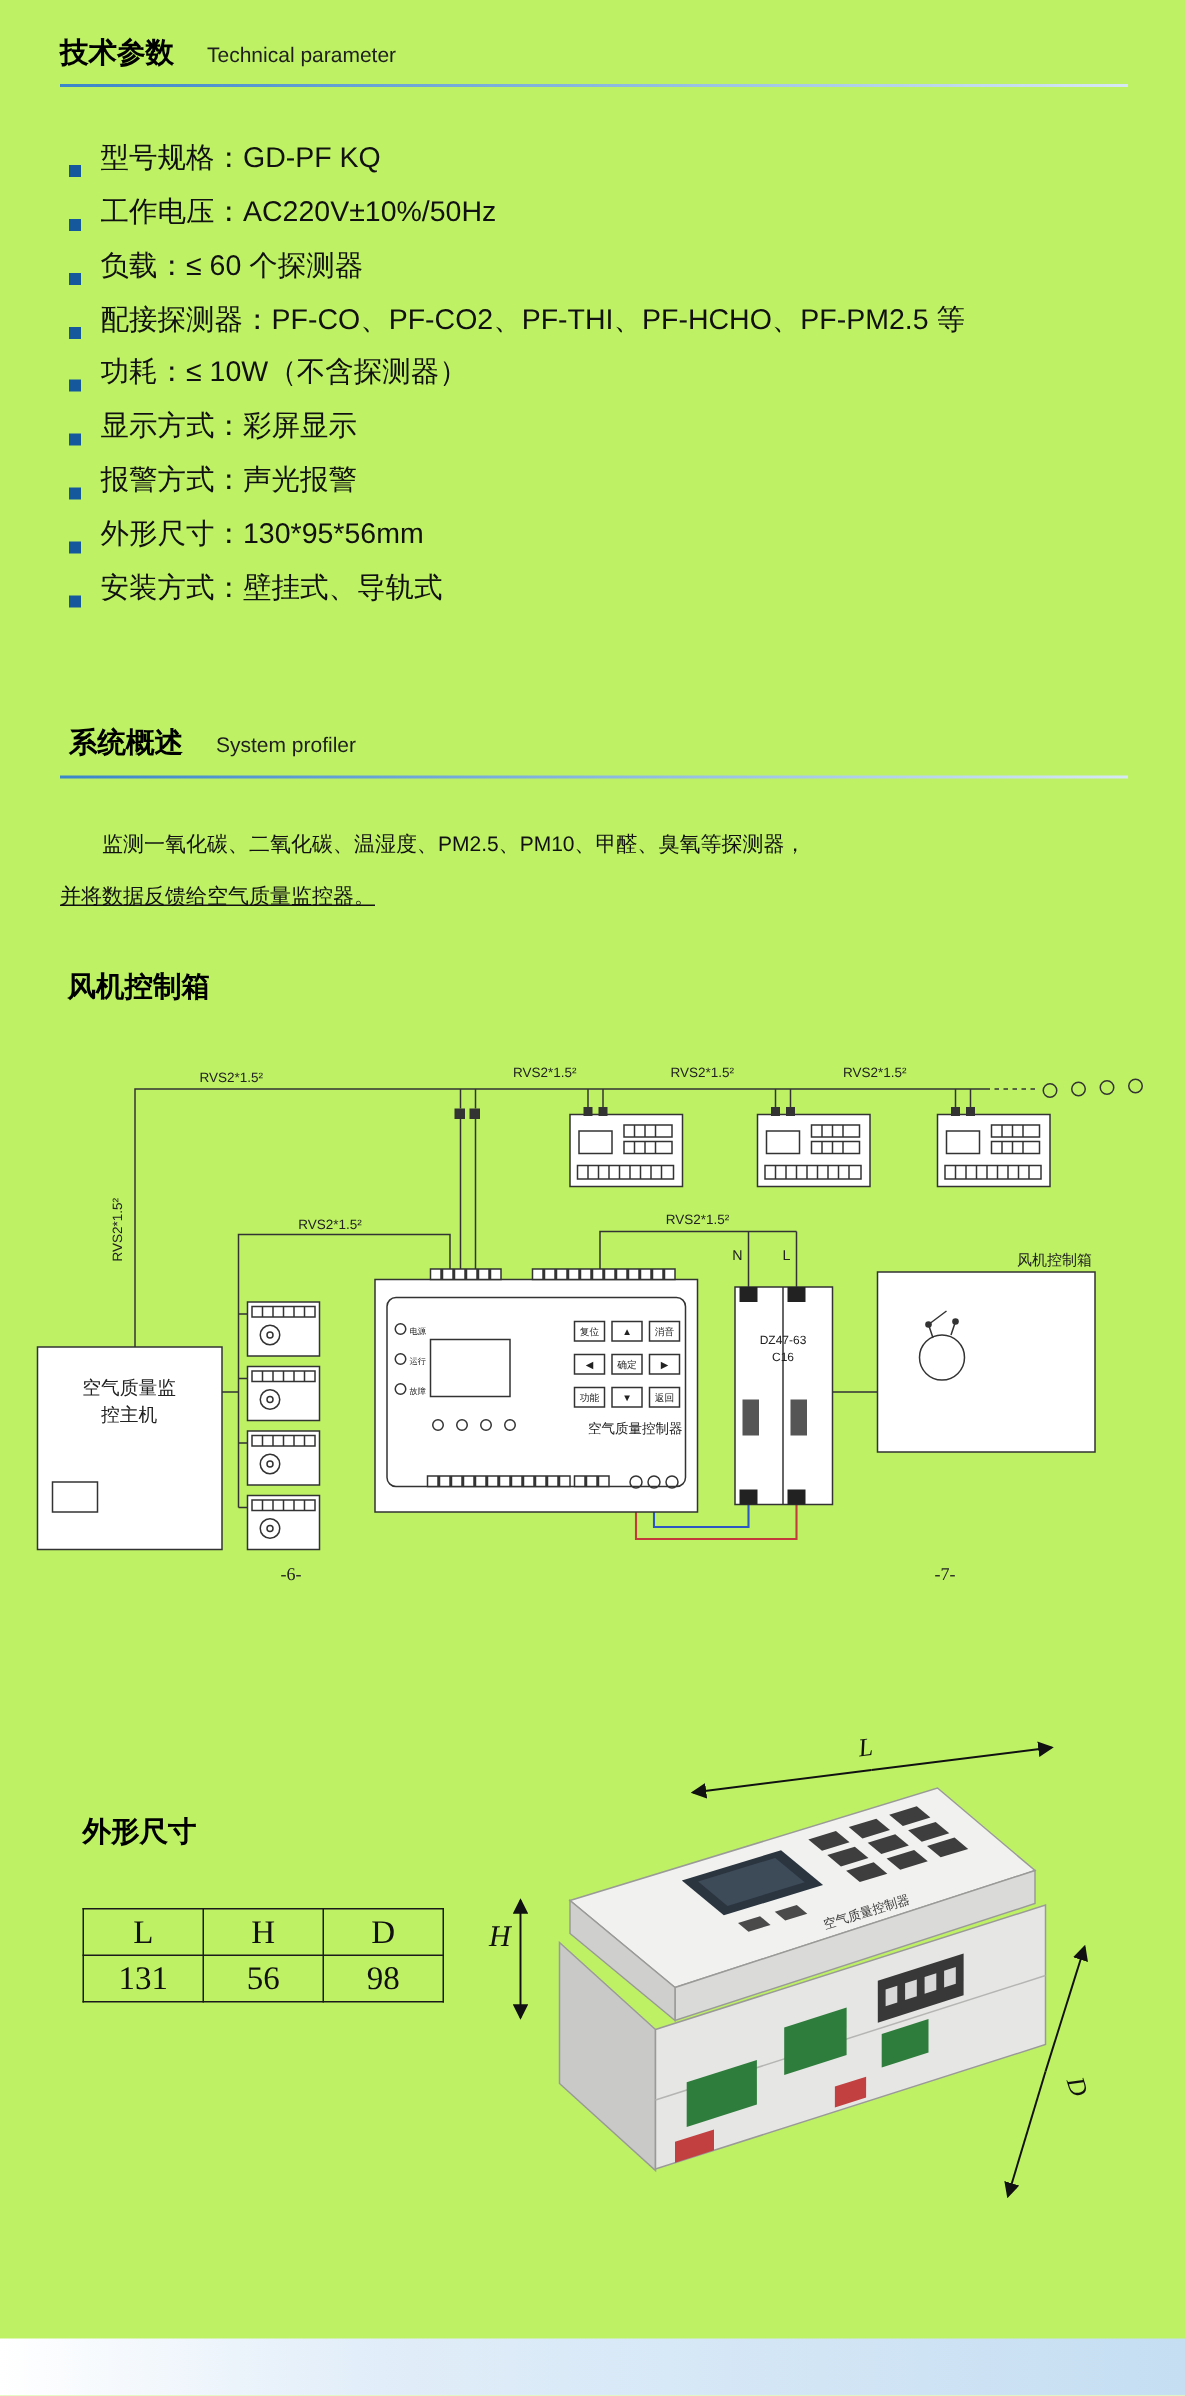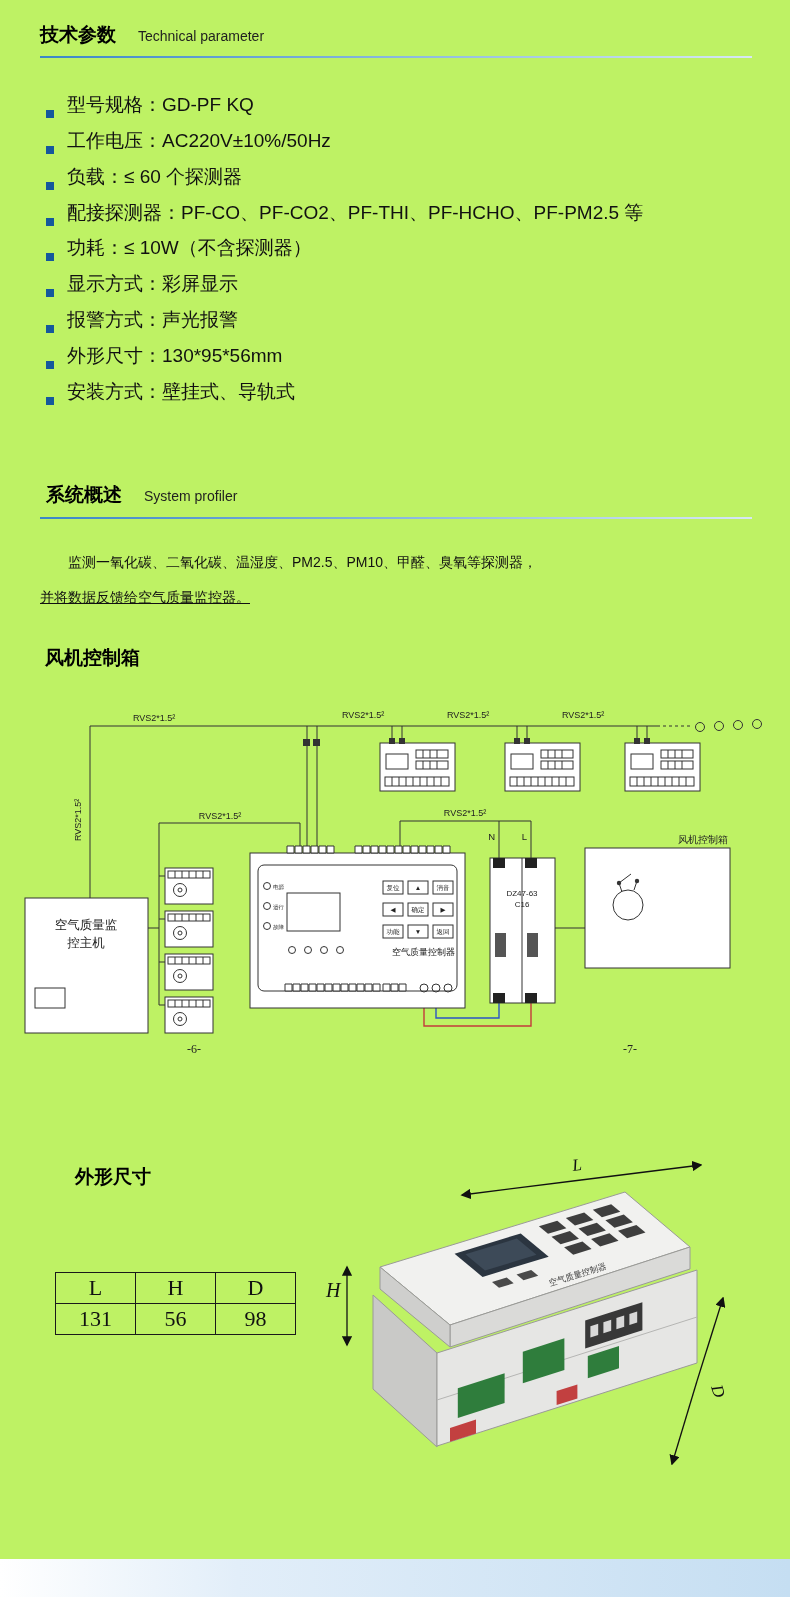--- a/index.html
+++ b/index.html
@@ -232,21 +232,21 @@
     <text x="432" y="25" font-size="9">RVS2*1.5²</text>
     <text x="547" y="25" font-size="9">RVS2*1.5²</text>
     <text transform="translate(66,148) rotate(-90)" font-size="9">RVS2*1.5²</text>
     <text x="205" y="126" font-size="9" text-anchor="middle">RVS2*1.5²</text>
     <text x="450" y="123" font-size="9" text-anchor="middle">RVS2*1.5²</text>
 
     <text x="172" y="360" font-size="12" class="pageno">-6-</text>
     <text x="608" y="360" font-size="12" class="pageno">-7-</text>
   </svg>
 
-  <div class="h3" style="left:55px; top:1164px;margin-left:20px;">外形尺寸</div>
+  <div class="h3" style="left:55px; top:1208px;">外形尺寸</div>
 
   <table class="dims">
     <tbody>
         <tr>
       <td>L</td>
       <td>H</td>
       <td>D</td>
     </tr>
     <tr>
       <td>131</td>

